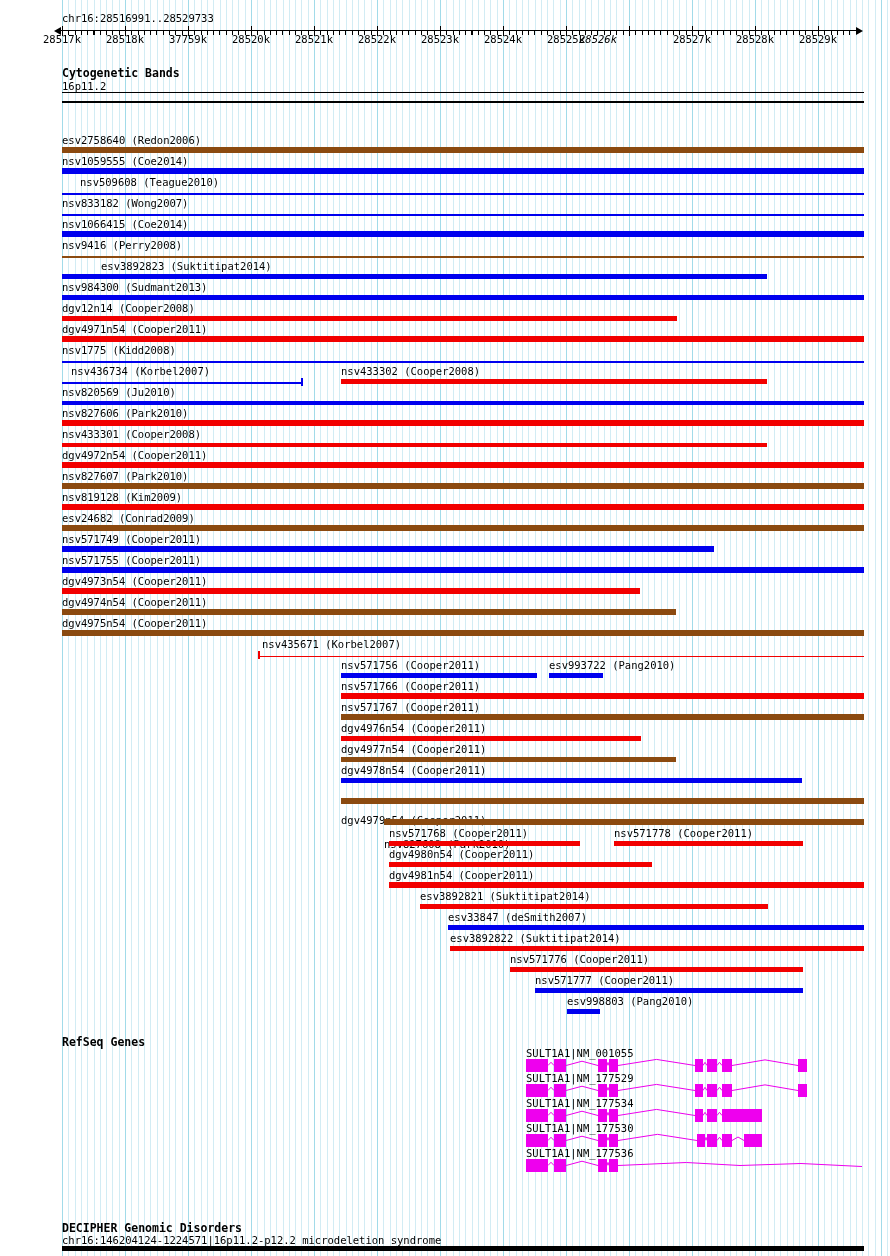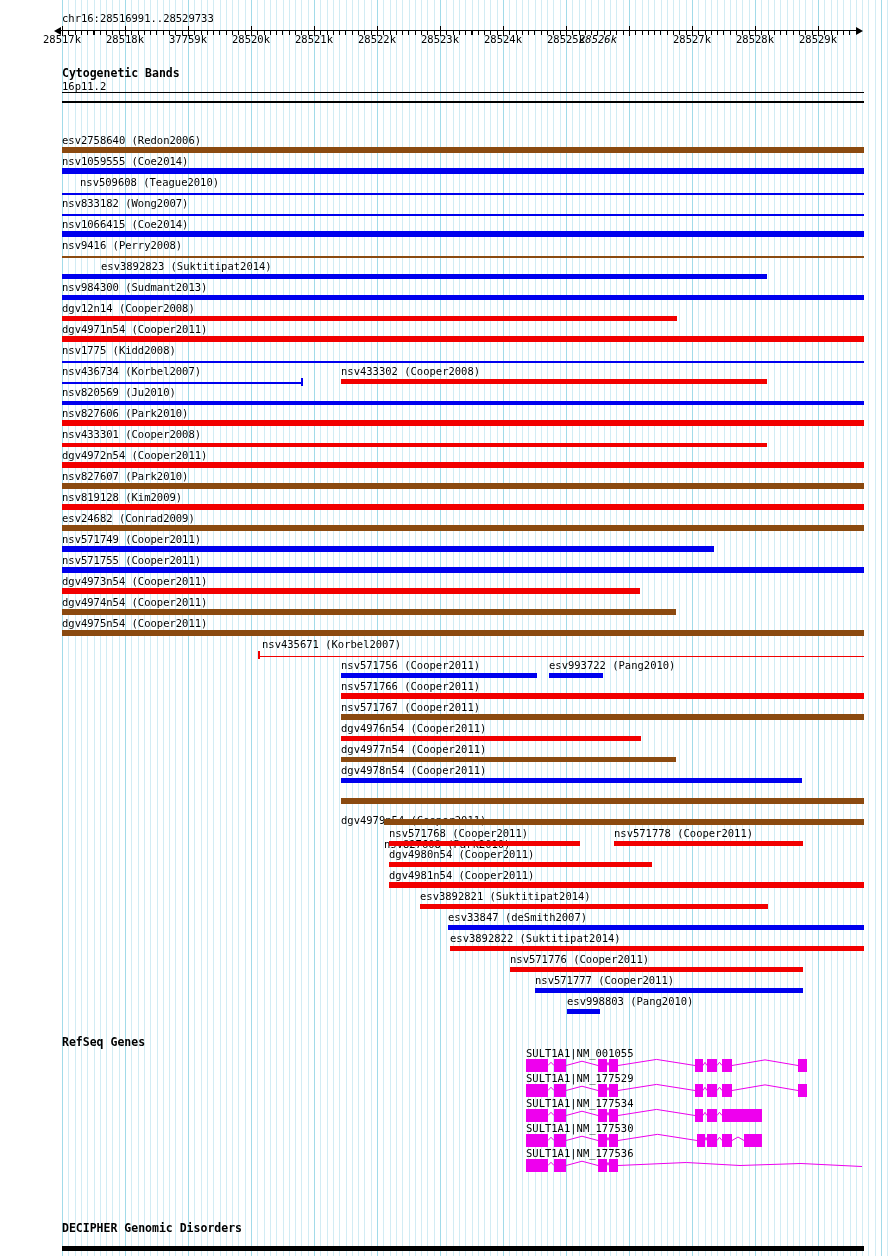--- a/index.html
+++ b/index.html
@@ -87,21 +87,21 @@
       <div class="lbl" style="left: 54px; top: 260px; margin-left: 47px;">esv3892823 (Suktitipat2014)</div>
       <div class="bar" style="left: 62px; top: 274px; width: 705px; height: 5px; background: rgb(0, 0, 238);"></div>
       <div class="lbl" style="left: 62px; top: 281px;">nsv984300 (Sudmant2013)</div>
       <div class="bar" style="left: 62px; top: 295px; width: 802px; height: 5px; background: rgb(0, 0, 238);"></div>
       <div class="lbl" style="left: 62px; top: 302px;">dgv12n14 (Cooper2008)</div>
       <div class="bar" style="left: 62px; top: 316px; width: 615px; height: 5px; background: rgb(242, 0, 0);"></div>
       <div class="lbl" style="left: 62px; top: 323px;">dgv4971n54 (Cooper2011)</div>
       <div class="bar" style="left: 62px; top: 336px; width: 802px; height: 6px; background: rgb(242, 0, 0);"></div>
       <div class="lbl" style="left: 62px; top: 344px;">nsv1775 (Kidd2008)</div>
       <div class="bar" style="left: 62px; top: 361px; width: 802px; height: 2px; background: rgb(0, 0, 238);"></div>
-      <div class="lbl" style="left: 62px; top: 365px;">nsv436734 (Korbel2007)</div>
+      <div class="lbl" style="left: 62px; top: 365px; padding-left: 9px;">nsv436734 (Korbel2007)</div>
       <div class="bar" style="left: 62px; top: 382px; width: 240px; height: 2px; background: rgb(0, 0, 238);"></div>
       <div class="vtick" style="left: 301px; top: 378px; height: 8px; background: rgb(0, 0, 238);"></div>
       <div class="lbl" style="left: 341px; top: 365px;">nsv433302 (Cooper2008)</div>
       <div class="bar" style="left: 341px; top: 379px; width: 426px; height: 5px; background: rgb(242, 0, 0);"></div>
       <div class="lbl" style="left: 62px; top: 386px;">nsv820569 (Ju2010)</div>
       <div class="bar" style="left: 62px; top: 401px; width: 802px; height: 4px; background: rgb(0, 0, 238);"></div>
       <div class="lbl" style="left: 62px; top: 407px;">nsv827606 (Park2010)</div>
       <div class="bar" style="left: 62px; top: 420px; width: 802px; height: 6px; background: rgb(242, 0, 0);"></div>
       <div class="lbl" style="left: 62px; top: 428px;">nsv433301 (Cooper2008)</div>
       <div class="bar" style="left: 62px; top: 443px; width: 705px; height: 4px; background: rgb(242, 0, 0);"></div>
@@ -219,16 +219,17 @@
       <svg class="gene" width="890" height="26" style="top: 1155px;">
         <path d="M548,10.5 L551,7.26 L554,10.5 M566,10.5 L582,6.22 L598,10.5 M607,10.5 L608,7.42 L609,10.5 M618,10.5 L686.32,7.5 L740,10.5 L801,8.5 L862,11.5 " fill="none" stroke="#ee00ee" stroke-width="1"></path>
       </svg>
       <div class="exon" style="left: 526px; top: 1159px; width: 22px; background: rgb(238, 0, 238);"></div>
       <div class="exon" style="left: 554px; top: 1159px; width: 12px; background: rgb(238, 0, 238);"></div>
       <div class="exon" style="left: 598px; top: 1159px; width: 9px; background: rgb(238, 0, 238);"></div>
       <div class="exon" style="left: 609px; top: 1159px; width: 9px; background: rgb(238, 0, 238);"></div>
     </div>
 
   <div class="hdr" style="left:62px;top:1222px">DECIPHER Genomic Disorders</div>
+  <div class="lbl" style="left:62px;top:1234px">chr16:146204124-1224571|16p11.2-p12.2 microdeletion syndrome</div>
   <div id="decipher-bar">
       <div class="bar" style="left: 62px; top: 1246px; width: 802px; height: 5px; background: rgb(0, 0, 0);"></div>
     </div>
 </div>
 
 </body></html>

